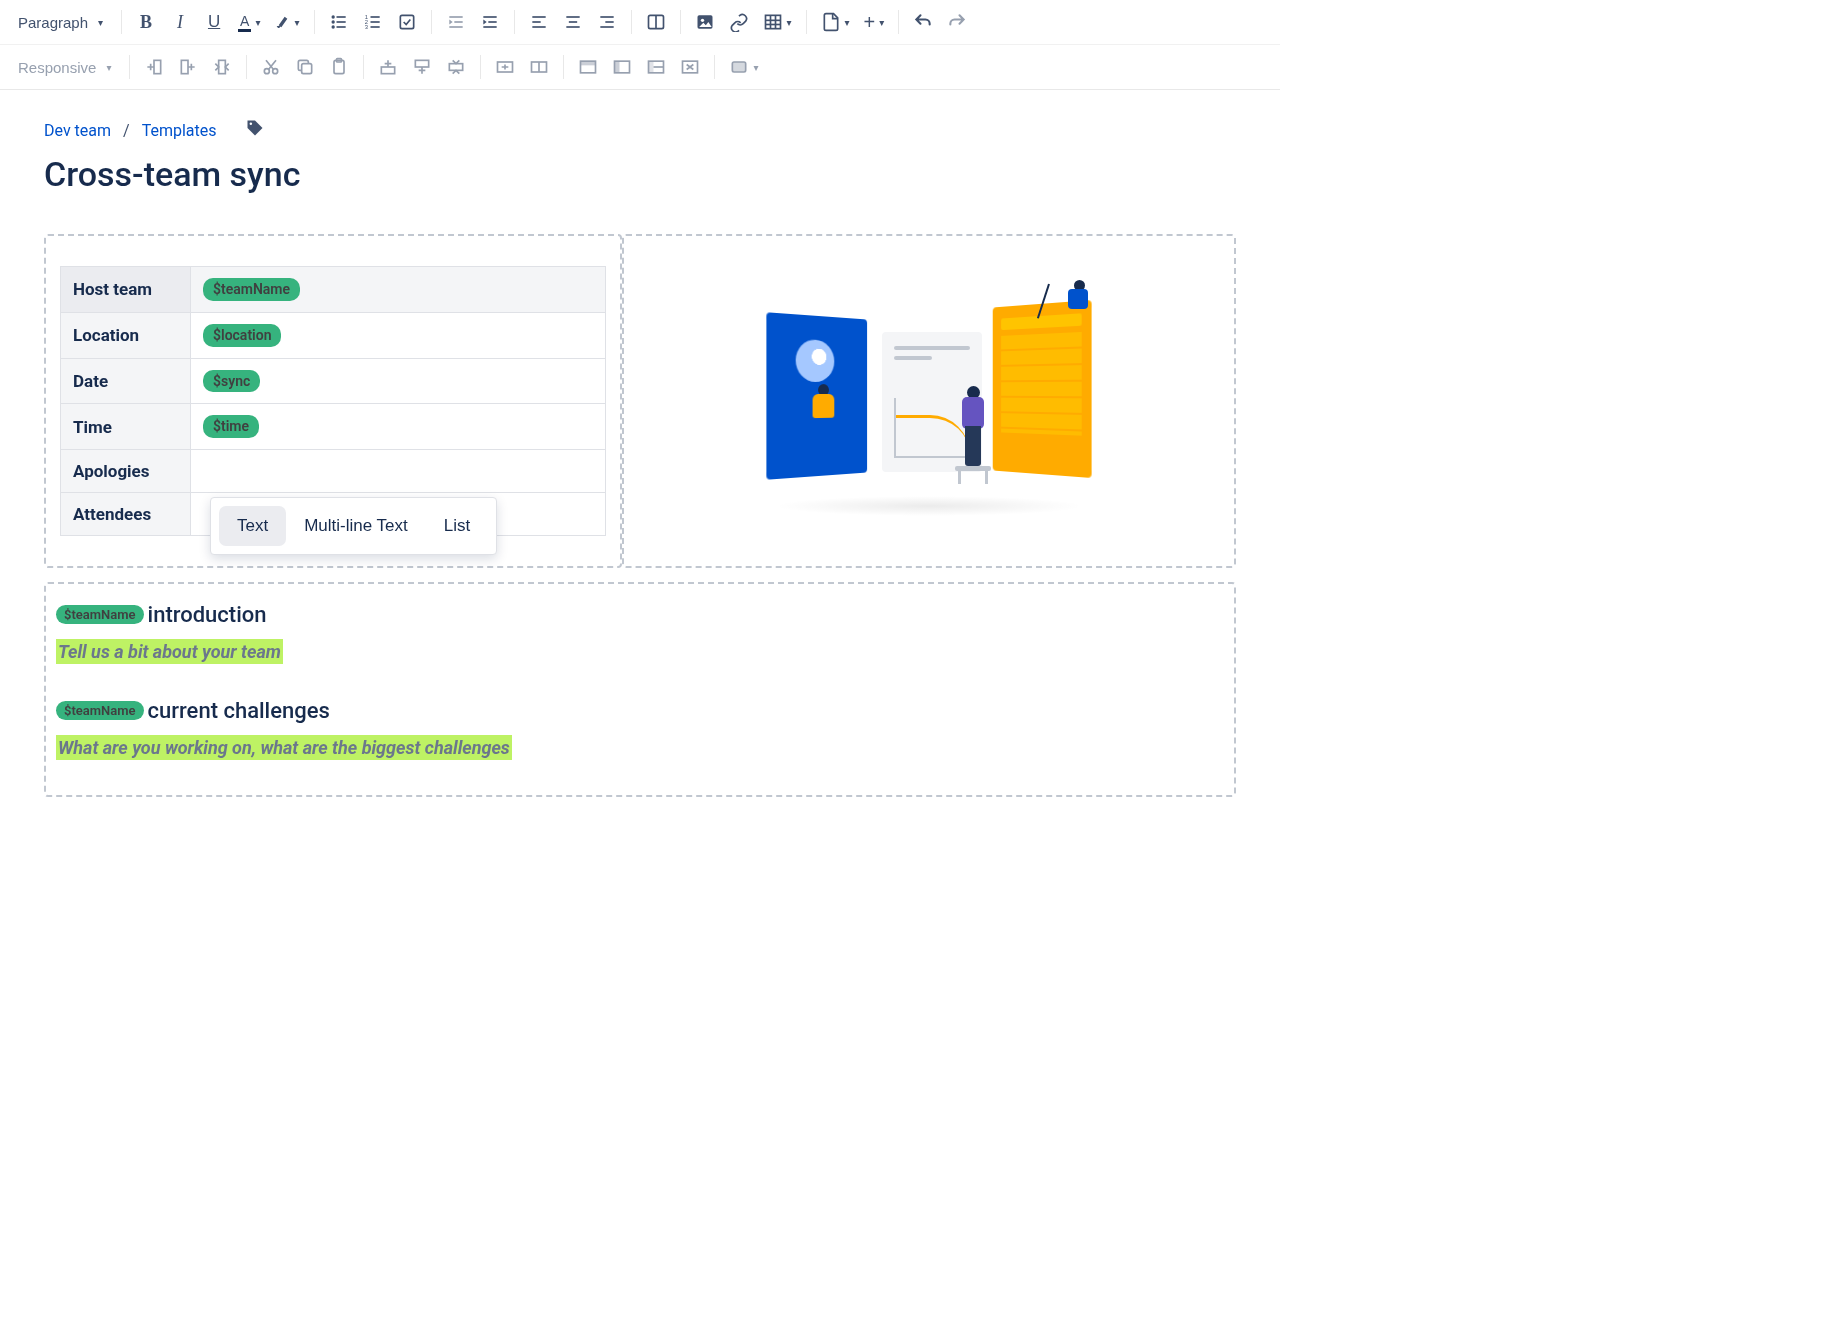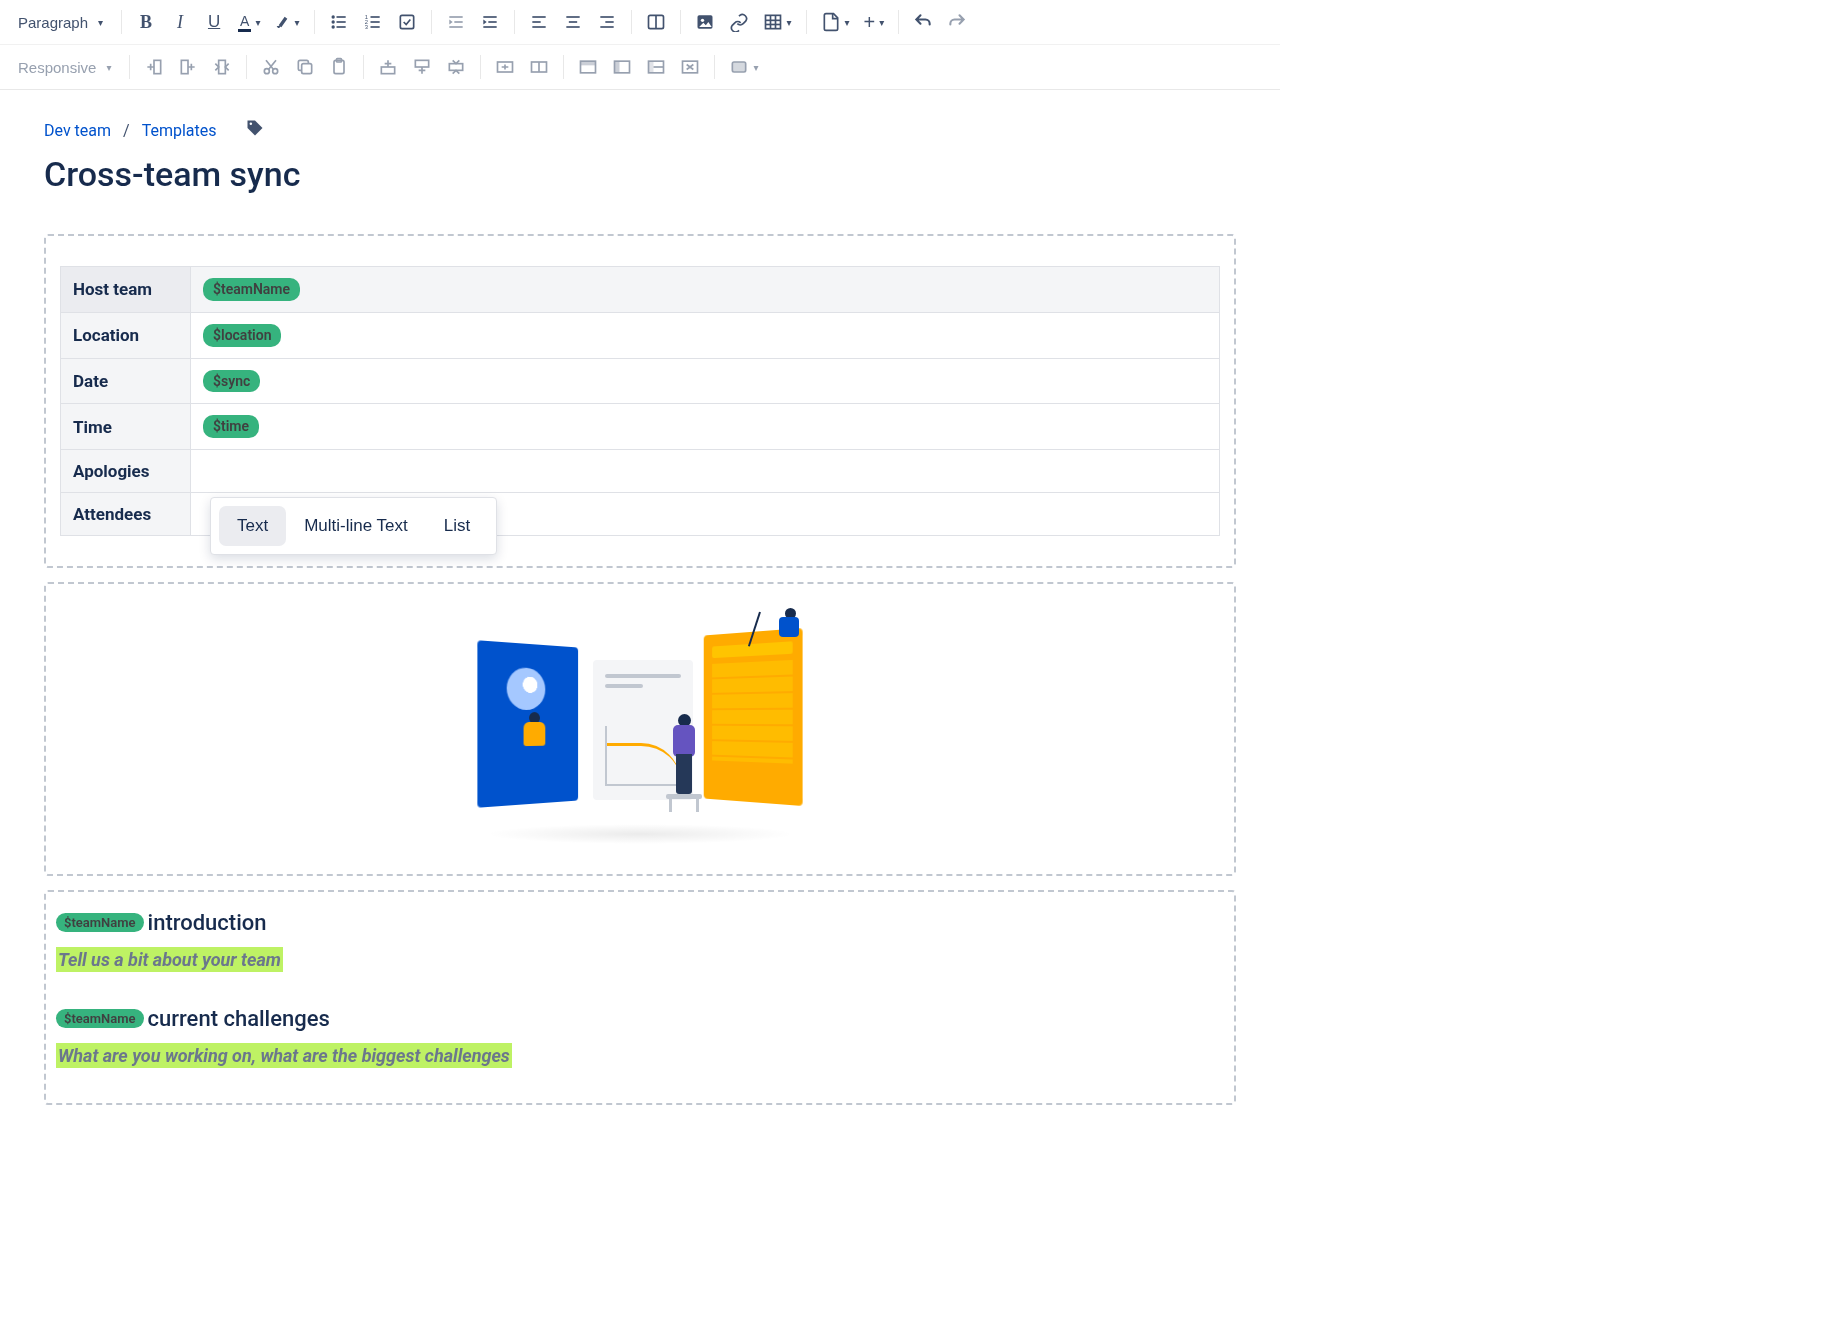--- a/index.html
+++ b/index.html
@@ -67,23 +67,21 @@
 
 h1.title {
   font-size: 34px;
   font-weight: 500;
   color: #172b4d;
   margin-bottom: 40px;
 }
 
 .layout-row {
   display: flex;
-  gap: 14px;
   margin-bottom: 14px;
-  flex-direction: column;
 }
 .layout-cell {
   border: 2px dashed #c1c7d0;
   border-radius: 4px;
   padding: 30px 14px;
 }
 .layout-cell.left { flex: 0 0 48.5%; }
 .layout-cell.right { flex: 1; display: flex; align-items: center; justify-content: center; }
 .layout-cell.full { flex: 1; padding: 18px 10px; }
 

